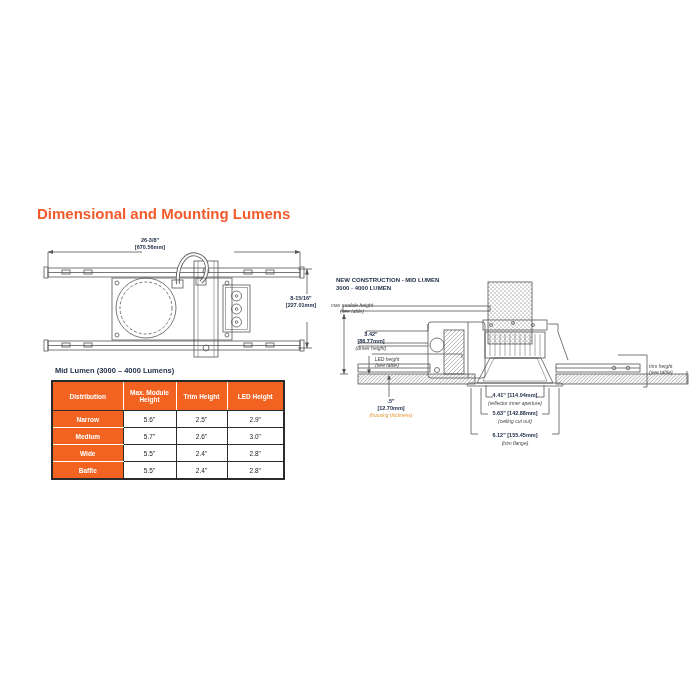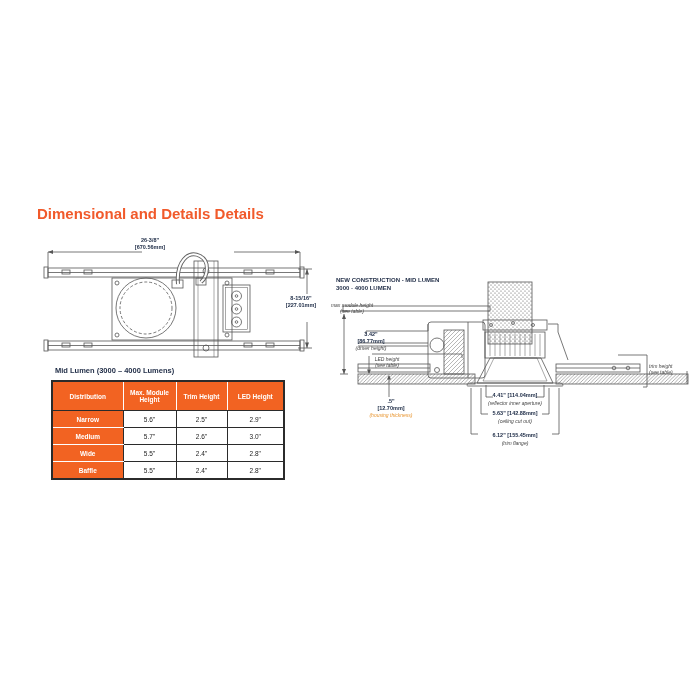--- a/index.html
+++ b/index.html
@@ -27,21 +27,21 @@
   table.ltable td{border:1px solid #2b2b2b;text-align:center;height:16px;color:#222;background:#fff;padding:0 1px;}
   table.ltable td.rowhead{background:#F26322;color:#fff;font-weight:bold;
                           border:1px solid #fff;border-right:1px solid #2b2b2b;}
   svg{position:absolute;overflow:visible;}
 </style>
 </head>
 <body>
 
 <div class="page">
 
-  <h1 class="title">Dimensional and Details Details</h1>
+  <h1 class="title">Dimensional and Mounting Lumens</h1>
 
   <svg class="abs" style="left:38px;top:236px;" width="280" height="130" viewBox="0 0 280 130">
     <g stroke="#555" stroke-width="0.8" fill="none">
 
       <g>
         <path d="M10,16 H104 M196,16 H262 M10,16 V31 M262,16 V31"></path>
         <polygon points="10,16 15,14 15,18" fill="#555" stroke="none"></polygon>
         <polygon points="262,16 257,14 257,18" fill="#555" stroke="none"></polygon>
       </g>
 

